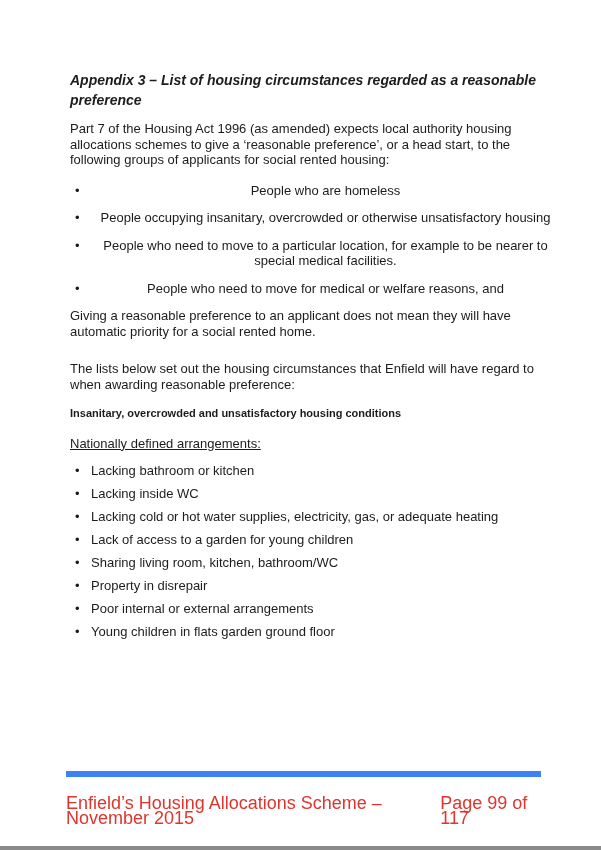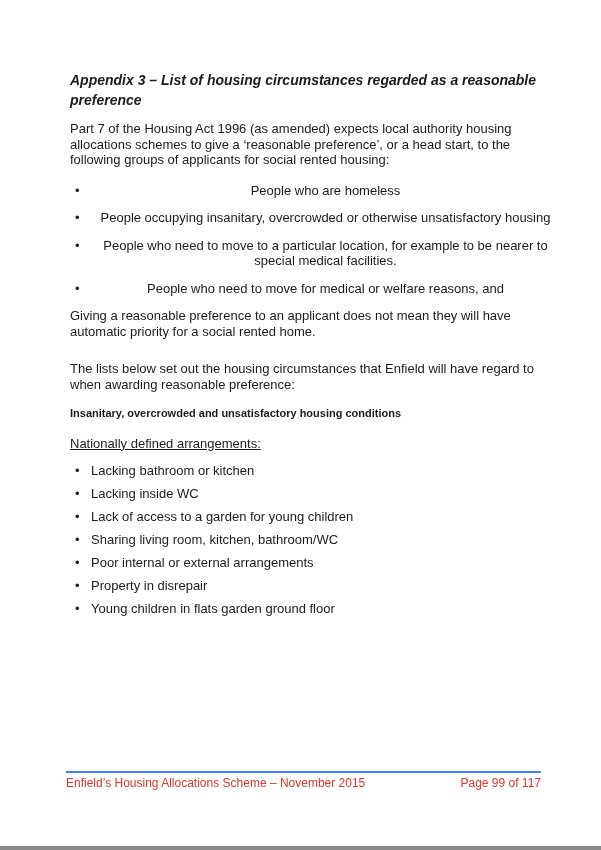--- a/index.html
+++ b/index.html
@@ -67,25 +67,25 @@
     font-weight: normal;
     text-decoration: underline;
     margin: 0 0 12px 0;
   }
   ul.circumstances-list li { margin-bottom: 7.5px; }
   .page-footer {
     position: absolute;
     top: 771px;
     left: 66px;
     right: 60px;
-    border-top: 2px solid #3b82f6;
-    padding-top: 3px;
+    border-top: 6px solid #3b82f6;
+    padding-top: 19px;
     display: flex;
     justify-content: space-between;
-    font-size: 12px;
+    font-size: 18px;
     line-height: 15px;
     color: #de352e;
   }
   .page-bottom-edge {
     position: absolute;
     left: 0;
     right: 0;
     bottom: 0;
     height: 4px;
     background: #8a8a8a;
@@ -124,28 +124,29 @@
   <h2 class="section-heading">Insanitary, overcrowded and unsatisfactory housing conditions</h2>
 
   <h3 class="sub-heading">Nationally defined arrangements:</h3>
 
   <ul class="doc-list circumstances-list">
 
       <li>Lacking bathroom or kitchen</li>
 
       <li>Lacking inside WC</li>
 
+      <li>Lacking cold or hot water supplies, electricity, gas, or adequate heating</li>
 
       <li>Lack of access to a garden for young children</li>
 
       <li>Sharing living room, kitchen, bathroom/WC</li>
 
+      <li>Property in disrepair</li>
+
       <li>Poor internal or external arrangements</li>
-
-      <li>Property in disrepair</li>
 
       <li>Young children in flats garden ground floor</li>
     </ul>
 
 </div>
 
 <div class="page-footer">
   <span>Enfield’s Housing Allocations Scheme – November 2015</span>
   <span>Page 99 of 117</span>
 </div>

